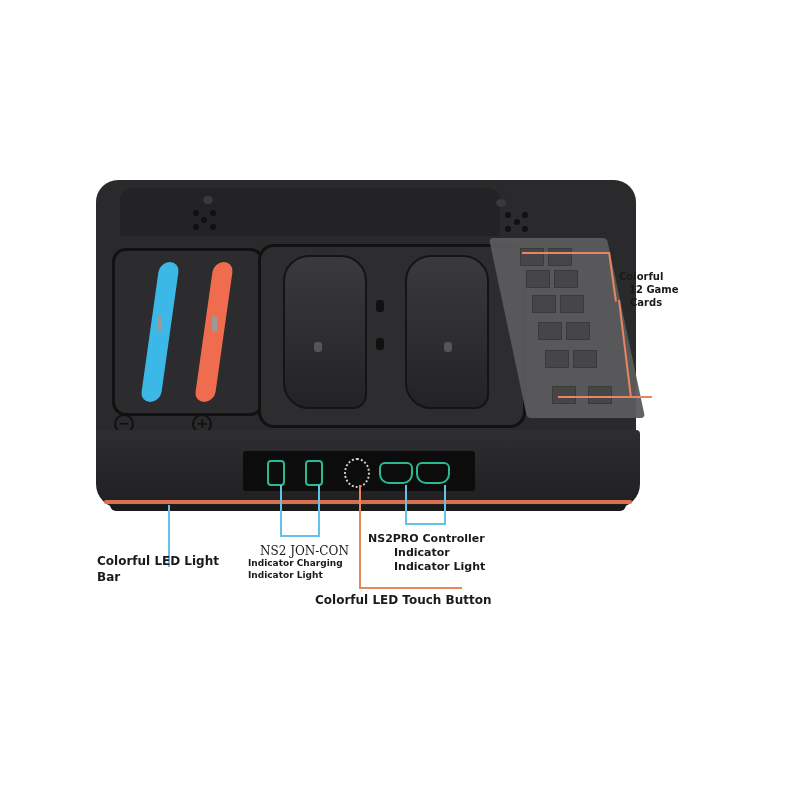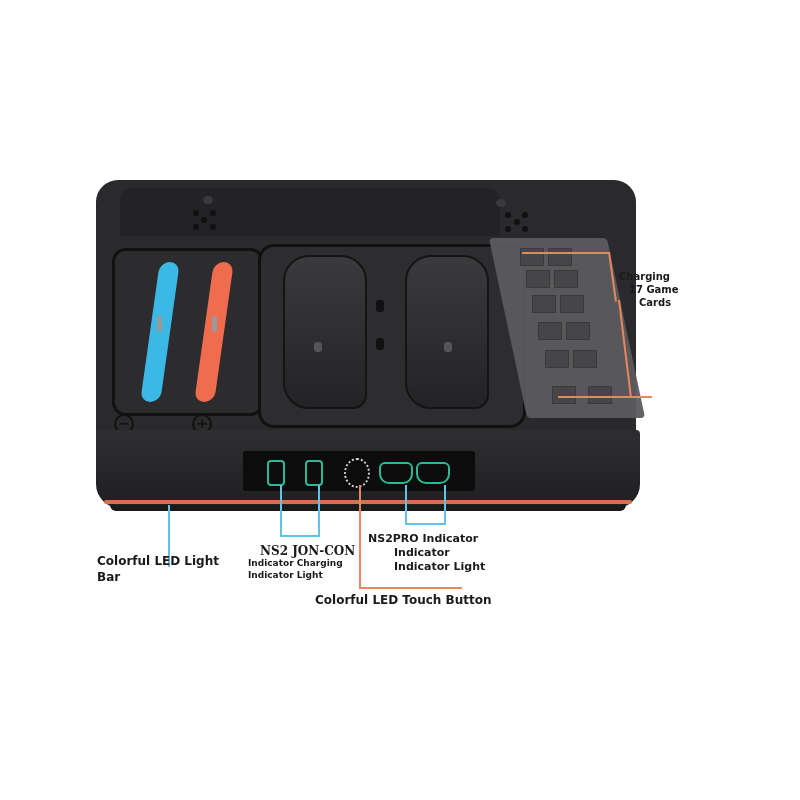--- a/index.html
+++ b/index.html
@@ -96,44 +96,44 @@
 <div class="abs ind" style="left:305px;top:460px"></div>
 <div class="abs fp" style="left:344px;top:458px"></div>
 <div class="abs pad" style="left:379px;top:462px"></div>
 <div class="abs pad" style="left:416px;top:462px"></div>
 
 <div class="abs line-o" style="left:522px;top:252px;width:88px;height:2px"></div>
 <div class="abs line-o" style="left:608px;top:252px;width:2px;height:50px;transform:rotate(-8deg);transform-origin:top"></div>
 <div class="abs line-o" style="left:618px;top:300px;width:2px;height:97px;transform:rotate(-7deg);transform-origin:top"></div>
 <div class="abs line-o" style="left:558px;top:396px;width:94px;height:2px"></div>
 <div class="abs lbl" style="left:619px;top:270px;font-size:10px;line-height:13px">
-  <div>Charging</div>
-  <div style="padding-left:10px">17 Game</div>
-  <div style="padding-left:20px">Cards</div>
+  <div>Colorful</div>
+  <div style="padding-left:10px">12 Game</div>
+  <div style="padding-left:11px">Cards</div>
 </div>
 
 <div class="abs line-b" style="left:168px;top:505px;width:2px;height:62px"></div>
 <div class="abs lbl" style="left:97px;top:553px;font-size:12px;line-height:16px">
   <div>Colorful LED Light</div>
   <div>Bar</div>
 </div>
 
 <div class="abs line-b" style="left:280px;top:485px;width:2px;height:52px"></div>
 <div class="abs line-b" style="left:318px;top:485px;width:2px;height:52px"></div>
 <div class="abs line-b" style="left:280px;top:535px;width:40px;height:2px"></div>
 <div class="abs lbl" style="left:248px;top:545px;font-size:9px;line-height:12px">
-  <div style="font-family:'DejaVu Serif',serif;font-weight:bold;font-size:12px;padding-left:12px">NS2  JON-CON</div>
+  <div style="font-family:'DejaVu Serif',serif;font-weight:normal;font-size:12px;padding-left:12px">NS2  JON-CON</div>
   <div>Indicator Charging</div>
   <div>Indicator Light</div>
 </div>
 
 <div class="abs line-b" style="left:405px;top:485px;width:2px;height:40px"></div>
 <div class="abs line-b" style="left:444px;top:485px;width:2px;height:40px"></div>
 <div class="abs line-b" style="left:405px;top:523px;width:41px;height:2px"></div>
 <div class="abs lbl" style="left:368px;top:532px;font-size:11px;line-height:14px">
-  <div>NS2PRO Indicator</div>
+  <div>NS2PRO Controller</div>
   <div style="padding-left:26px">Indicator</div>
   <div style="padding-left:26px">Indicator Light</div>
 </div>
 
 <div class="abs line-o" style="left:359px;top:485px;width:2px;height:104px"></div>
 <div class="abs line-o" style="left:359px;top:587px;width:103px;height:2px"></div>
 <div class="abs lbl" style="left:315px;top:593px;font-size:12px">Colorful LED Touch Button</div>
 
 </body></html>

